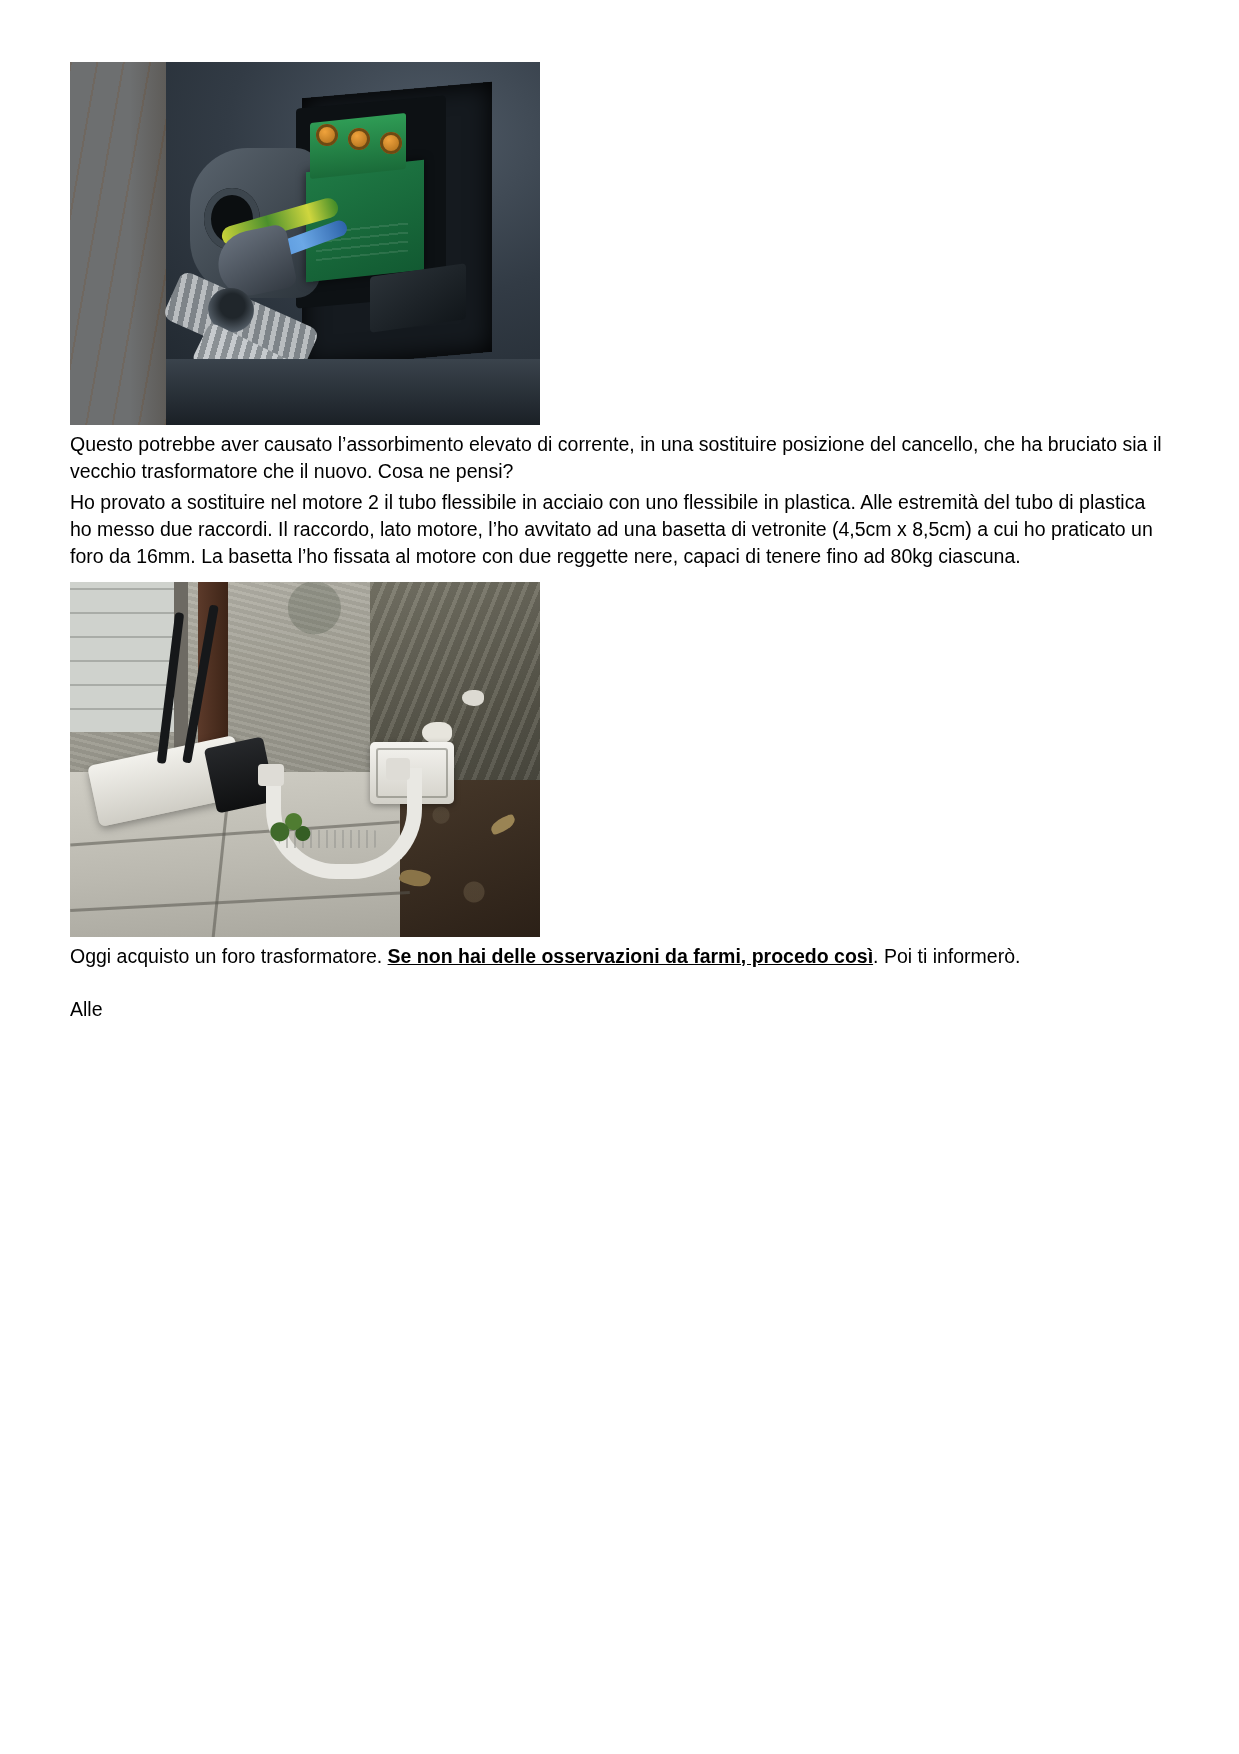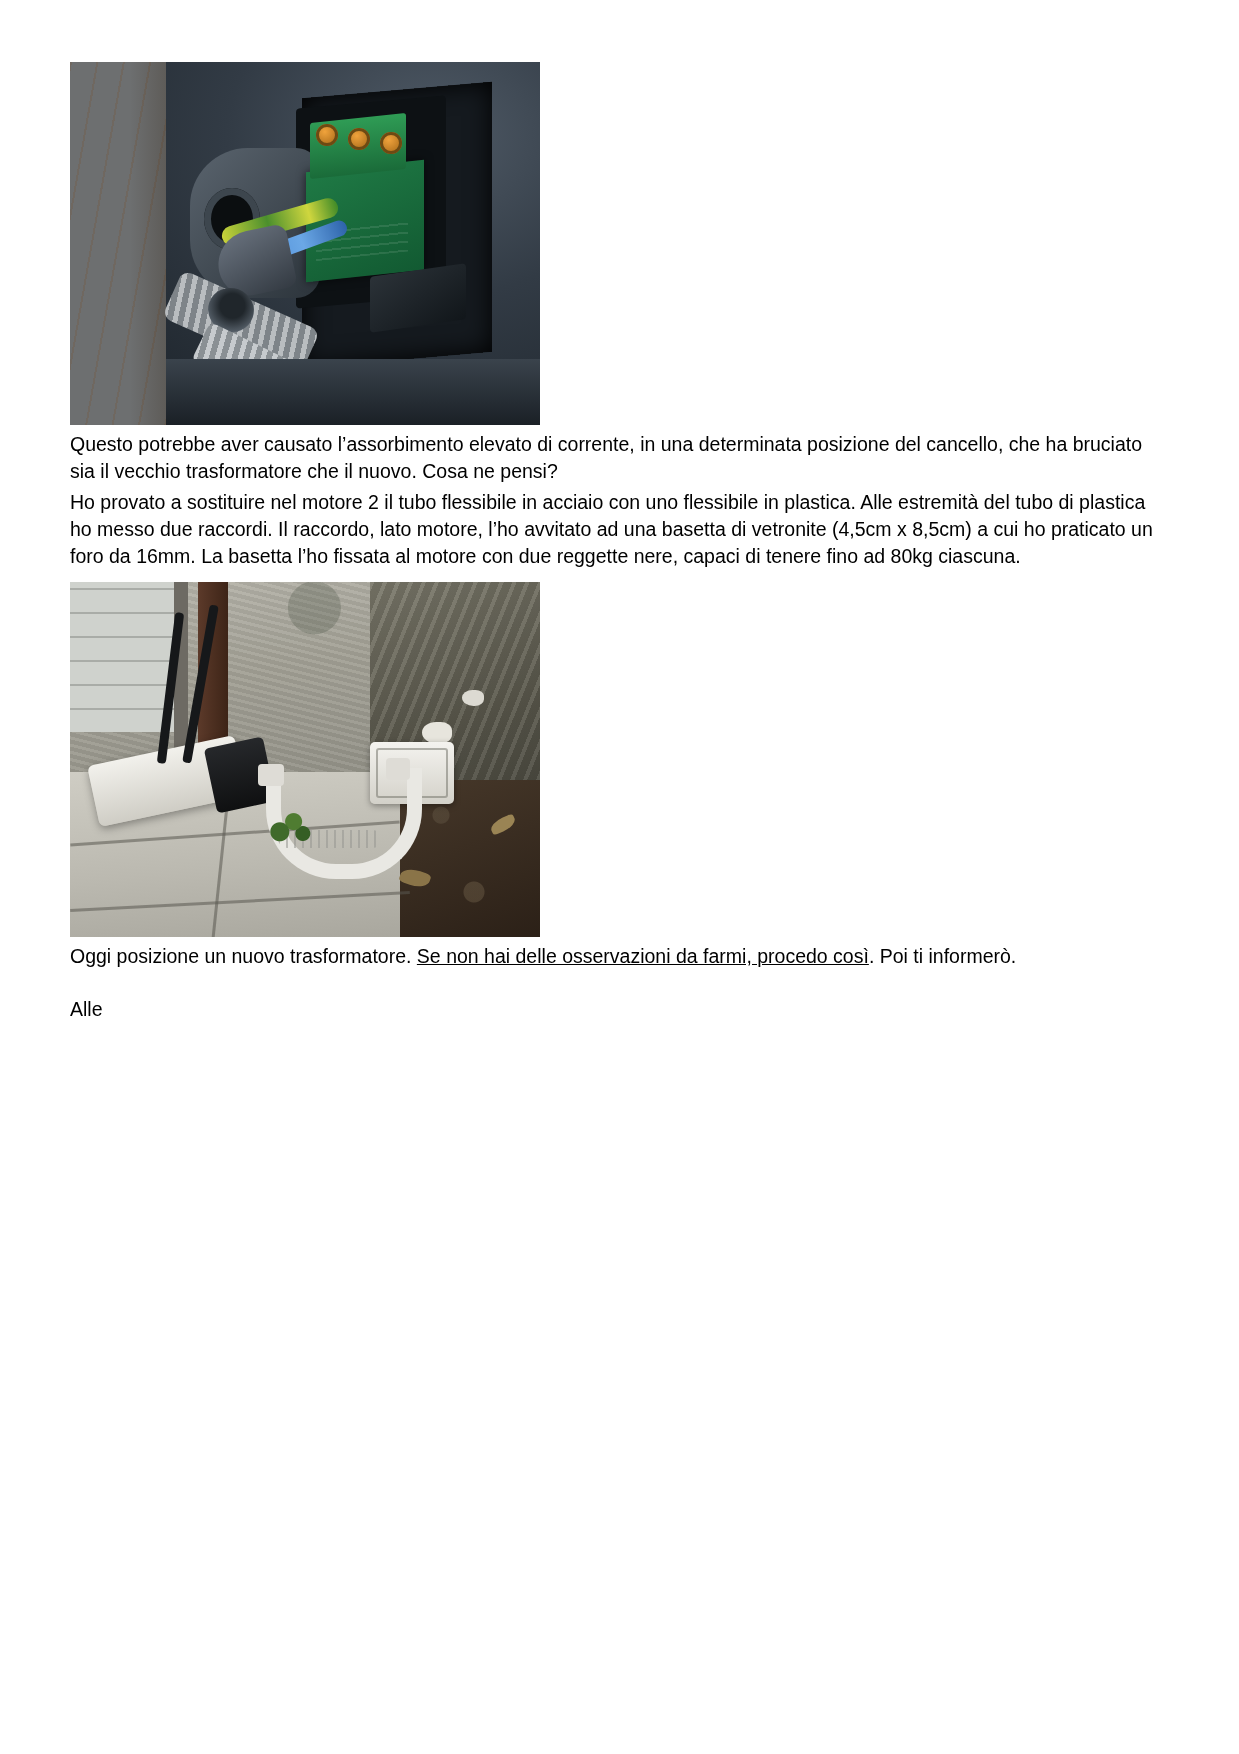--- a/index.html
+++ b/index.html
@@ -25,21 +25,21 @@
     margin: 0;
     font-size: 19.5px;
     line-height: 27px;
     color: #000000;
   }
   .para + .para {
     margin-top: 4px;
   }
   .spacer-md { height: 26px; }
   .bold-underline {
-    font-weight: normal;
+    font-weight: bold;
     text-decoration: underline;
     text-align: right;
   }
   
   .photo {
     position: relative;
     overflow: hidden;
     background: #6d6f70;
   }
   .photo1 {
@@ -404,21 +404,21 @@
     <div class="p1-tape"></div>
     <div class="p1-wire-ge"></div>
     <div class="p1-wire-blue"></div>
     <div class="p1-grommet"></div>
     <div class="p1-conduit"></div>
     <div class="p1-conduit-end"></div>
     <div class="p1-conduit2"></div>
     <div class="p1-bottom"></div>
   </div>
 
-  <p class="para">Questo potrebbe aver causato l’assorbimento elevato di corrente, in una determinata posizione del cancello, che ha bruciato sia il vecchio trasformatore che il nuovo. Cosa ne pensi?</p>
+  <p class="para">Questo potrebbe aver causato l’assorbimento elevato di corrente, in una sostituire posizione del cancello, che ha bruciato sia il vecchio trasformatore che il nuovo. Cosa ne pensi?</p>
 
   <p class="para">Ho provato a sostituire nel motore 2 il tubo flessibile in acciaio con uno flessibile in plastica. Alle estremità del tubo di plastica ho messo due raccordi. Il raccordo, lato motore, l’ho avvitato ad una basetta di vetronite (4,5cm x 8,5cm) a cui ho praticato un foro da 16mm. La basetta l’ho fissata al motore con due reggette nere, capaci di tenere fino ad 80kg ciascuna.</p>
 
   <div class="photo photo2">
     <div class="p2-wall"></div>
     <div class="p2-wall-tex"></div>
     <div class="p2-stone"></div>
     <div class="p2-tilewall"></div>
     <div class="p2-gatebar"></div>
     <div class="p2-post"></div>
@@ -437,19 +437,19 @@
     <div class="p2-hose"></div>
     <div class="p2-hose-tex"></div>
     <div class="p2-conn1"></div>
     <div class="p2-conn2"></div>
     <div class="p2-plant"></div>
     <div class="p2-leaf"></div>
     <div class="p2-leaf2"></div>
   </div>
 
 
-  <p class="para"><span>Oggi posizione un nuovo trasformatore. </span><span class="bold-underline">Se non hai delle osservazioni da farmi, procedo così</span><span>. Poi ti informerò.</span></p>
+  <p class="para"><span>Oggi acquisto un foro trasformatore. </span><span class="bold-underline">Se non hai delle osservazioni da farmi, procedo così</span><span>. Poi ti informerò.</span></p>
 
   <div class="spacer-md"></div>
 
   <p class="para">Alle</p>
 
 </div>
 
 </body></html>

